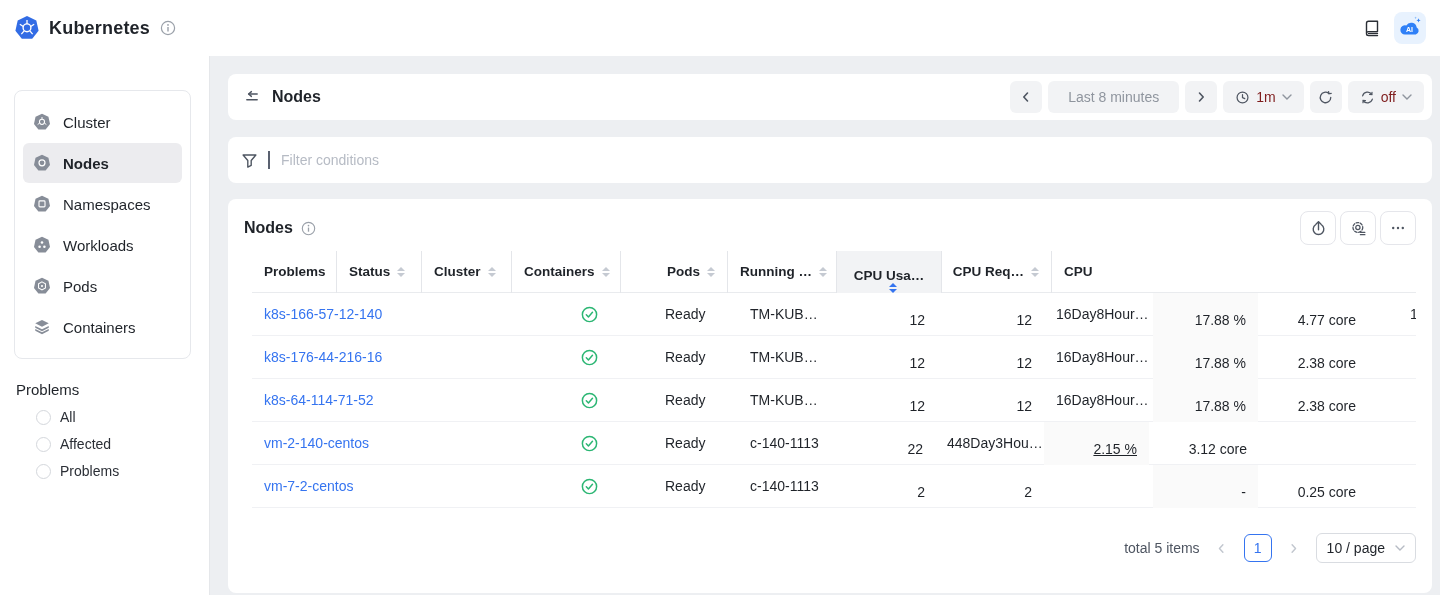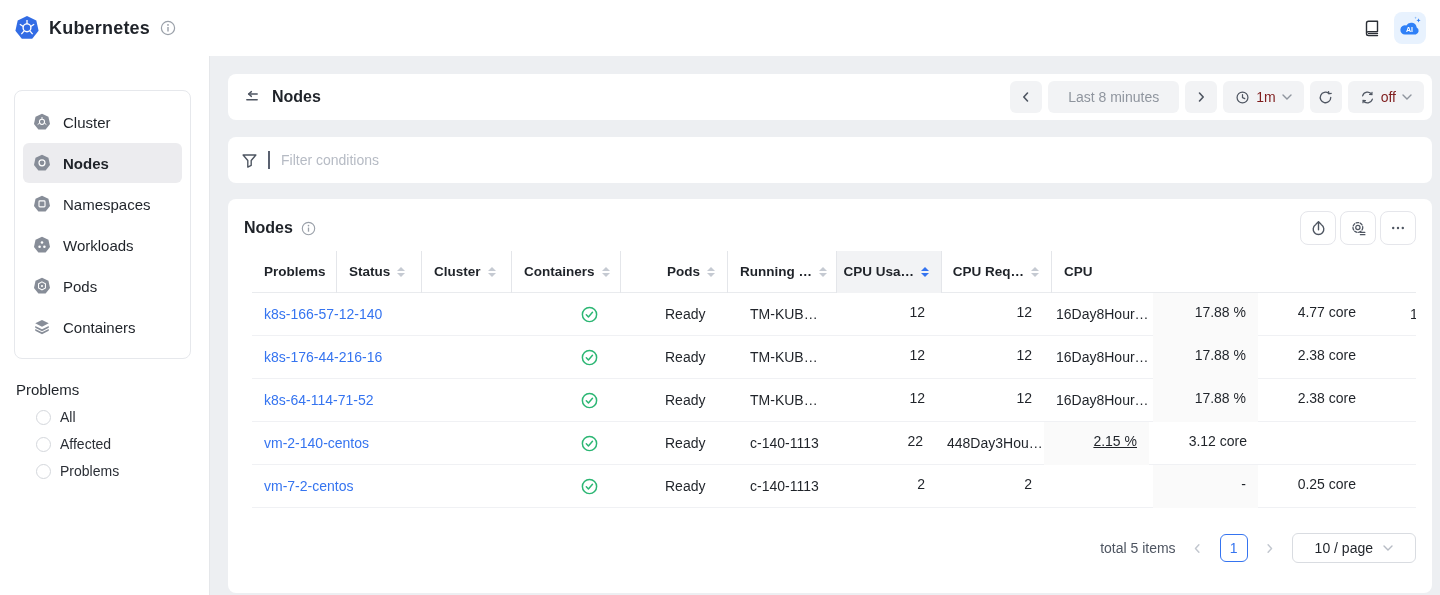--- a/index.html
+++ b/index.html
@@ -60,30 +60,30 @@
   .th.right { justify-content:flex-end; }
   .th.hl-head { background:#f2f3f5; }
   .sort { display:inline-flex; flex-direction:column; gap:2px; margin-left:7px; }
   .sort i { display:block; width:0; height:0; border-left:4px solid transparent; border-right:4px solid transparent; }
   .sort .up { border-bottom:4.5px solid #c5cad2; }
   .sort .down { border-top:4.5px solid #c5cad2; }
   .sort.active .up { border-bottom-color:#3574f0; }
   .sort.active .down { border-top-color:#3574f0; }
 
   .tr { display:flex; height:43px; align-items:center; border-bottom:1px solid #f0f1f4; width:1236px; }
-  .td { padding:16px 12px; font-size:14px; color:#1f2329; flex-shrink:0; white-space:nowrap; overflow:hidden; height:43px; display:flex; align-items:center; }
+  .td { padding:8px 12px; font-size:14px; color:#1f2329; flex-shrink:0; white-space:nowrap; overflow:hidden; height:43px; display:flex; align-items:center; }
   .td.right { justify-content:flex-end;align-items:flex-end; }
   .td.hl-cell { background:#fafafa; }
   .td a { color:#3574f0; text-decoration:none; cursor:pointer; }
   .td.cpulim { padding-left:42px; }
 
   .pagination { margin-top:25px; display:flex; align-items:center; justify-content:flex-end; gap:10px; font-size:14px; color:#4e5561; }
   .pg-chev { width:24px; height:24px; display:inline-flex; align-items:center; justify-content:center; cursor:pointer; }
   .pg-current { width:28px; height:28px; border:1px solid #3574f0; color:#3574f0; border-radius:6px; display:inline-flex; align-items:center; justify-content:center; font-size:14px; cursor:pointer; background:#fff; }
-  .pg-size { height:30px; border:1px solid #d9dce1; border-radius:6px; background:#fff; display:inline-flex; align-items:center; gap:10px; padding:0 22px; font-size:14px; color:#1f2329; cursor:pointer; }
+  .pg-size { height:30px; border:1px solid #d9dce1; border-radius:6px; background:#fff; display:inline-flex; align-items:center; gap:10px; padding:0 10px; font-size:14px; color:#1f2329; cursor:pointer; }
 </style>
 </head>
 <body>
 
 <div class="page">
 
   <header class="topbar">
     <span style="display:inline-flex;">
       <svg width="26" height="26" viewBox="0 0 24 24">
         <polygon points="12,1 3.4,5.1 1.3,14.5 7.2,21.9 16.8,21.9 22.7,14.5 20.6,5.1" fill="#326ce5"></polygon>
@@ -346,21 +346,21 @@
                   <i class="down"></i>
                 </span>
               </div>
               <div class="th" style="width: 109px;">
                 <span>Running …</span>
                 <span class="sort">
                   <i class="up"></i>
                   <i class="down"></i>
                 </span>
               </div>
-              <div class="th right hl-head" style="width: 105px;">
+              <div class="th right hl-head" style="width: 105px; flex-direction: column;">
                 <span>CPU Usa…</span>
                 <span class="sort active">
                   <i class="up"></i>
                   <i class="down"></i>
                 </span>
               </div>
               <div class="th right" style="width: 110px;">
                 <span>CPU Req…</span>
                 <span class="sort">
                   <i class="up"></i>

